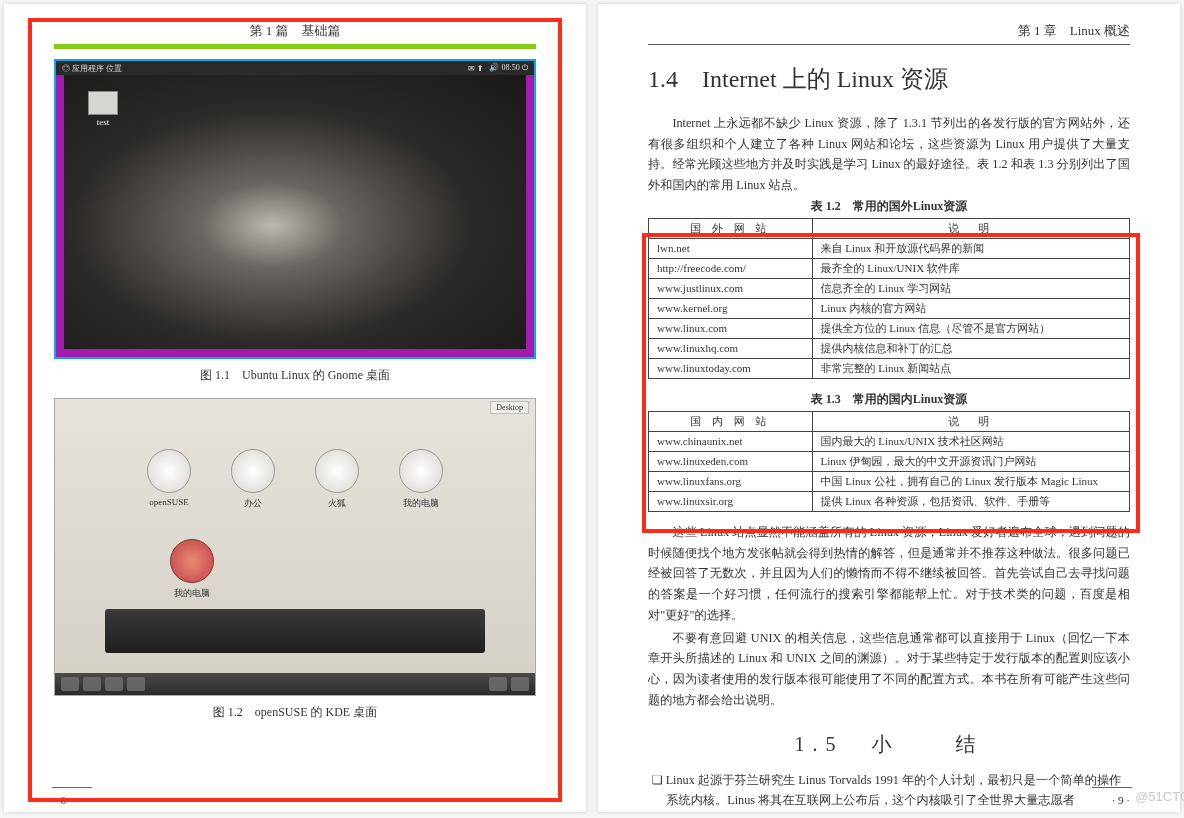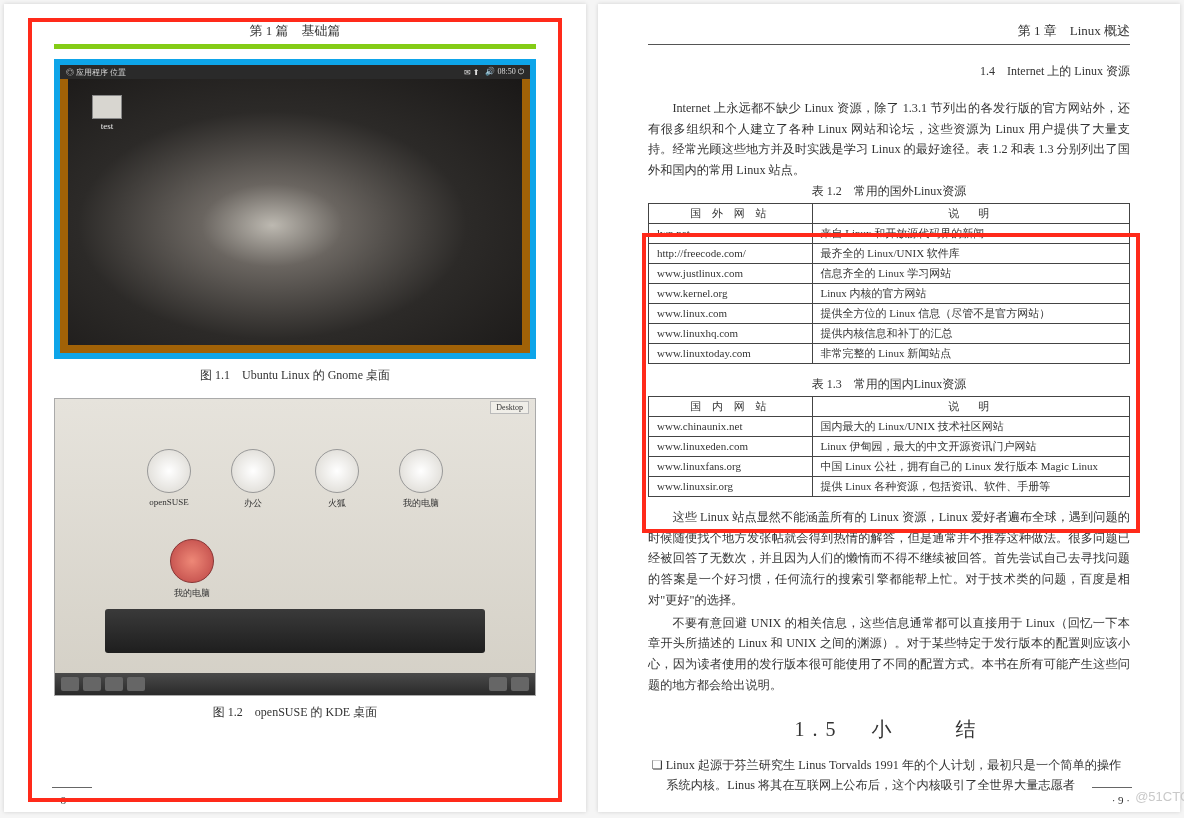--- a/index.html
+++ b/index.html
@@ -47,23 +47,23 @@
     font-size: 13px;
   }
   .caption {
     text-align: center;
     font-size: 12px;
     margin: 8px 0 14px 0;
   }
   .screenshot {
     width: 100%;
     height: 300px;
-    background: #a16207;
+    background: #a21caf;
     position: relative;
-    border: 6px solid #0ea5e9;
+    border: 2px solid #0ea5e9;
     box-sizing: border-box;
   }
   .screenshot-inner-dark {
     position: absolute;
     top: 14px; left: 8px; right: 8px; bottom: 8px;
     background: radial-gradient(ellipse at 45% 55%, #bdb9b1 0%, #6a6560 20%, #2c2a28 55%, #1a1817 100%);
   }
   .screenshot-topbar {
     position: absolute; top: 0; left: 0; right: 0; height: 14px;
     background: #2a2a2a;
@@ -136,40 +136,40 @@
   .page-num-right {
     position: absolute; bottom: 6px; right: 50px;
     font-size: 11px; font-family: Georgia, serif;
   }
   .page-num-overline {
     position: absolute; height: 1px; background: #666;
   }
 
   
   .section-title {
-    text-align: right;
+    text-align: left;
     font-family: "SimSun", serif;
-    font-size: 12px;
+    font-size: 24px;
     margin: 16px 0 18px 0;
   }
   .section-title-small {
     text-align: center;
     font-size: 20px;
     margin: 20px 0 12px 0;
     letter-spacing: 8px;
   }
   .para {
     font-size: 12.2px;
     line-height: 1.7;
     text-indent: 2em;
     margin: 0 0 2px 0;
     text-align: justify;
   }
   .table-caption {
-    text-align: center; font-size: 12px; font-weight: normal;
+    text-align: center; font-size: 12px; font-weight: bold;
     margin: 0 0 3px 0;
   }
   table.data {
     width: 100%;
     border-collapse: collapse;
     font-size: 11px;
   }
   table.data th, table.data td {
     border: 1px solid #444;
     padding: 2px 8px;

